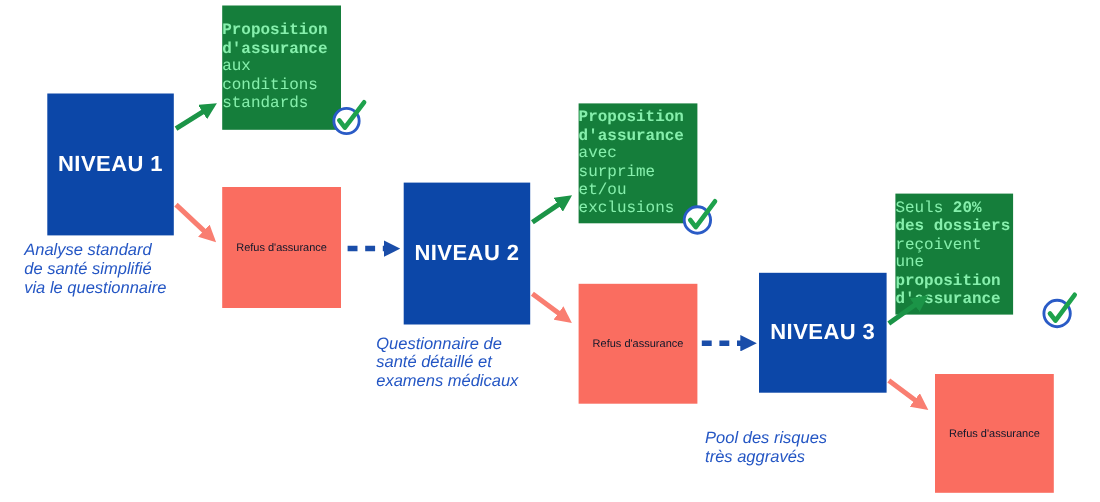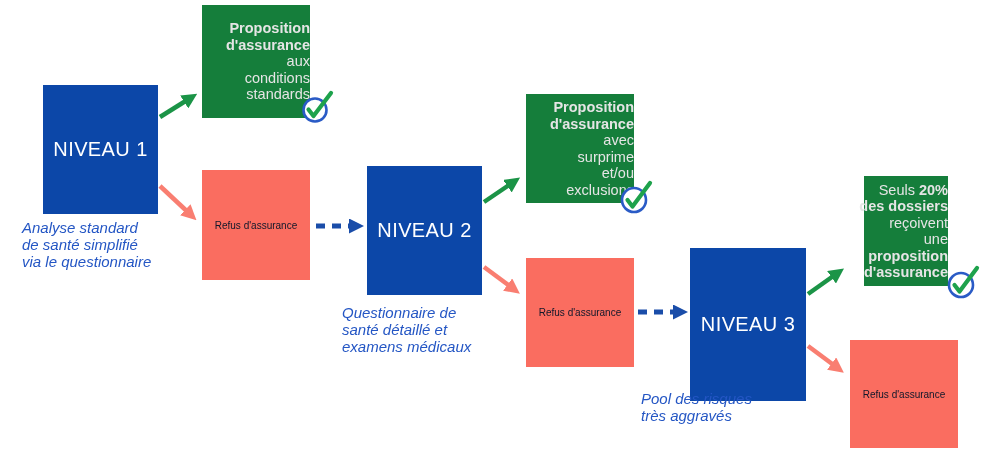--- a/index.html
+++ b/index.html
@@ -15,26 +15,26 @@
   }
   html,body{margin:0;padding:0;background:#fff;}
   .canvas{
     position:relative;width:1000px;height:456px;background:#ffffff;
     font-family:"Liberation Sans",sans-serif;overflow:hidden;
   }
   .abs{position:absolute;}
   .level-box{
     background:var(--level_blue);color:#fff;
     display:flex;align-items:center;justify-content:center;
-    font-weight:400;font-size:20px;letter-spacing:.4px;white-space:nowrap;
+    font-weight:700;font-size:20px;letter-spacing:.4px;white-space:nowrap;
   }
   .outcome-box{
-    background:var(--outcome_green);color:#e5e5e5;
-    display:flex;flex-direction:column;align-items:flex-end;justify-content:center;
-    text-align:center;font-size:14.5px;line-height:16.5px;
+    background:var(--outcome_green);color:#86efac;
+    display:flex;flex-direction:column;align-items:flex-start;justify-content:center;
+    text-align:center;font-size:14.5px;line-height:16.5px;font-family:Liberation Mono, monospace;
   }
   .outcome-box .ln{white-space:nowrap;}
   .outcome-box .b{font-weight:700;}
   .outcome-box .r{font-weight:400;}
   .refusal-box{
     background:var(--refusal_salmon);color:#0f172a;
     display:flex;align-items:center;justify-content:center;
     text-align:center;font-size:10px;line-height:19px;padding:0 10px;box-sizing:border-box;
   }
   .caption{
@@ -84,29 +84,29 @@
     <div class="ln r">avec</div>
     <div class="ln r">surprime</div>
     <div class="ln r">et/ou</div>
     <div class="ln r">exclusions</div>
   </div>
 
   <div class="abs refusal-box" style="left:526px;top:258px;width:108px;height:109px;">
     <span>Refus d'assurance</span>
   </div>
 
-  <div class="abs level-box" style="left:690px;top:248px;width:116px;height:153px;">
+  <div class="abs level-box" style="left:690px;top:248px;width:116px;height:109px;">
     <span>NIVEAU 3</span>
   </div>
   <div class="abs caption" style="left:641px;top:390px;width:166px;">
     <span>Pool des risques</span>
     <span>très aggravés</span>
   </div>
 
-  <div class="abs outcome-box" style="left:864px;top:176px;width:84px;height:110px;">
+  <div class="abs outcome-box" style="left:814px;top:176px;width:107px;height:110px;">
     <div class="ln"><span class="r">Seuls </span><span class="b">20%</span></div>
     <div class="ln b">des dossiers</div>
     <div class="ln r">reçoivent</div>
     <div class="ln r">une</div>
     <div class="ln b">proposition</div>
     <div class="ln b">d'assurance</div>
   </div>
 
   <div class="abs refusal-box" style="left:850px;top:340px;width:108px;height:108px;">
     <span>Refus d'assurance</span>

